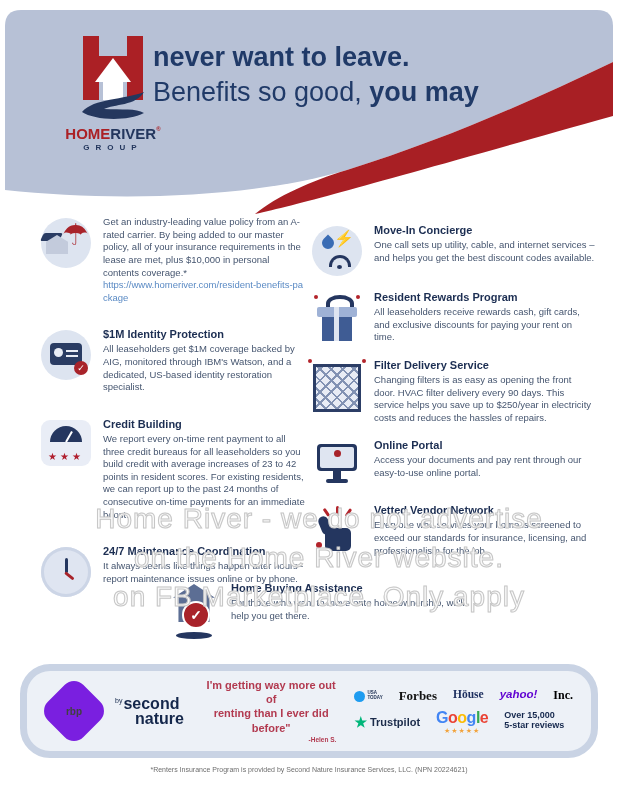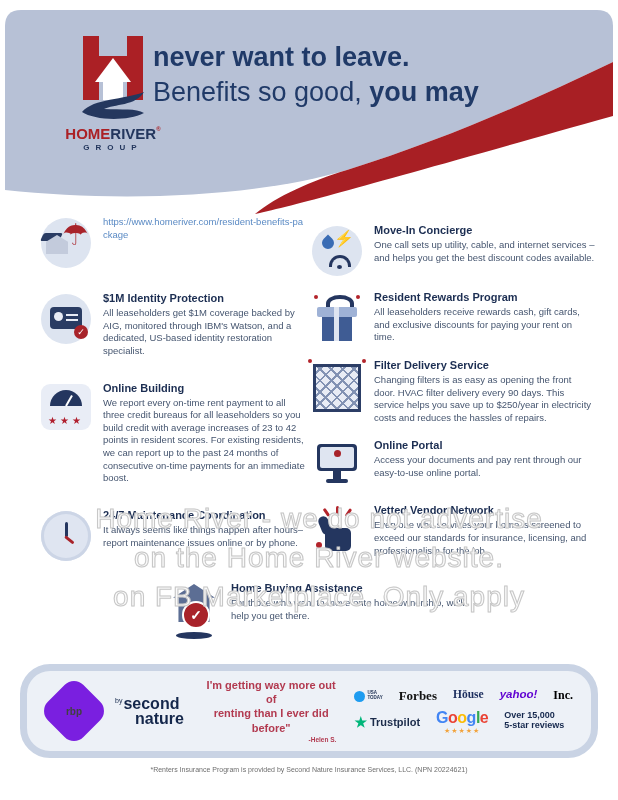--- a/index.html
+++ b/index.html
@@ -165,20 +165,21 @@
 
     <div class="item">
       <div class="icon-box">
         <div class="circle">
           <div class="uh-roof"></div>
           <div class="uh-house"></div>
           <span class="uh-umbrella">☂</span>
         </div>
       </div>
       <div class="itxt">
+        <p>Get an industry-leading value policy from an A-rated carrier. By being added to our master policy, all of your insurance requirements in the lease are met, plus $10,000 in personal contents coverage.*</p>
         <a href="#">https://www.homeriver.com/resident-benefits-package</a>
       </div>
     </div>
 
     <div class="item">
       <div class="icon-box">
         <div class="circle">
           <div class="idc-card"></div>
           <div class="idc-badge">✓</div>
         </div>
@@ -190,21 +191,21 @@
     </div>
 
     <div class="item">
       <div class="icon-box">
         <div class="credit">
           <div class="cr-gauge"></div>
           <div class="cr-stars">★★★</div>
         </div>
       </div>
       <div class="itxt">
-        <h3>Online Building</h3>
+        <h3>Credit Building</h3>
         <p>We report every on-time rent payment to all three credit bureaus for all leaseholders so you build credit with average increases of 23 to 42 points in resident scores. For existing residents, we can report up to the past 24 months of consecutive on-time payments for an immediate boost.</p>
       </div>
     </div>
 
     <div class="item">
       <div class="icon-box">
         <div class="clock">
           <div class="ck-hour"></div>
           <div class="ck-red"></div>
         </div>

